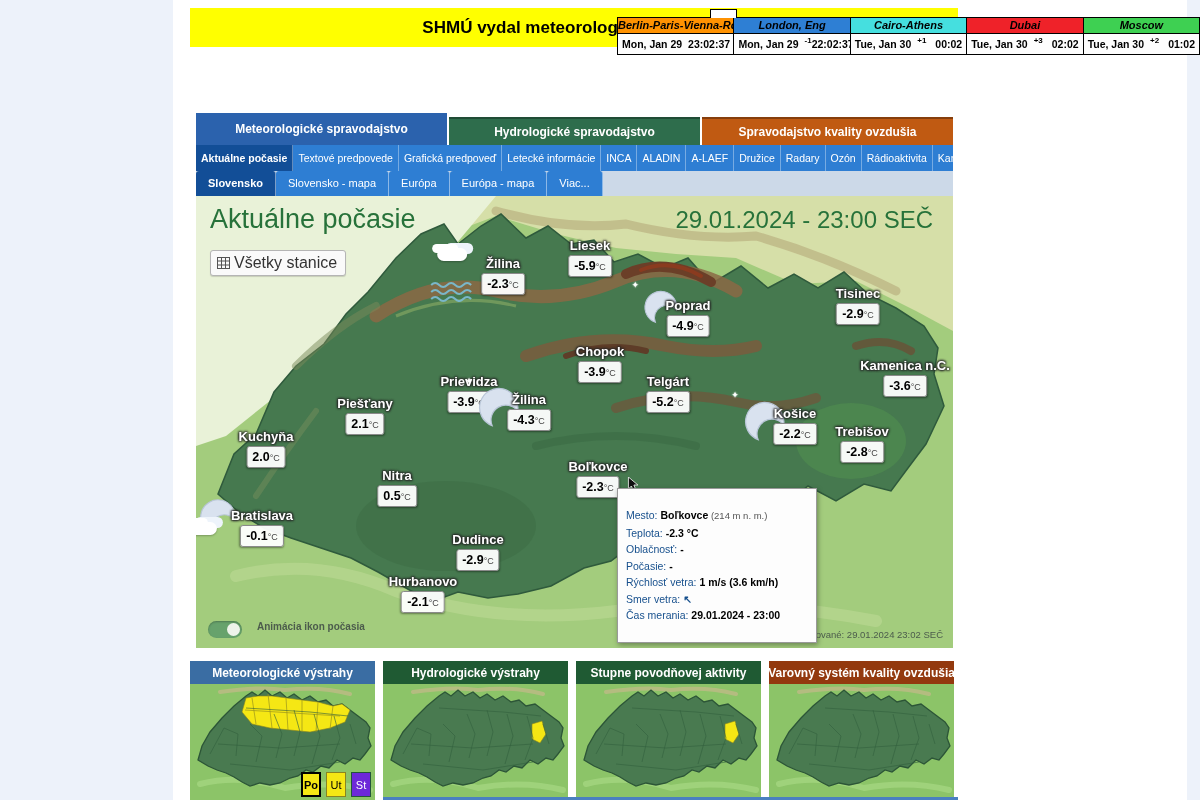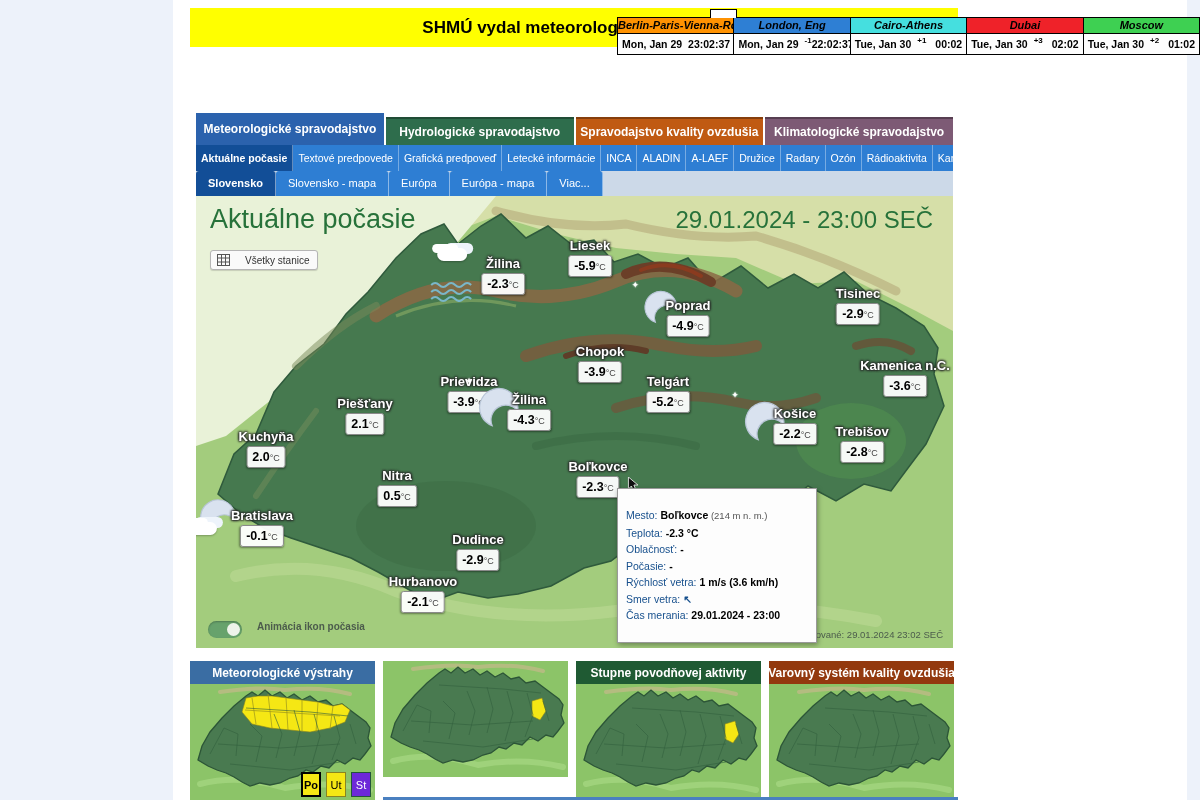--- a/index.html
+++ b/index.html
@@ -36,21 +36,21 @@
   
   #view-tabs{position:absolute;left:196px;top:171px;width:757px;height:25px;background:#ccd9e8;display:flex;overflow:hidden;}
   .view-tab{background:#2e7ed3;color:#fff;font-size:11px;line-height:25px;padding:0 12px;border-right:1px solid rgba(255,255,255,.45);border-radius:3px 3px 0 0;white-space:nowrap;cursor:pointer;}
   .view-tab.active{background:#124e97;font-weight:bold;}
 
   
   #weather-map{position:absolute;left:196px;top:196px;width:757px;height:452px;overflow:hidden;}
   #terrain-svg{position:absolute;left:0;top:0;}
   #map-title{position:absolute;left:14px;top:8px;font-size:27px;color:#27723a;z-index:3;}
   #map-datetime{position:absolute;right:20px;top:10px;font-size:24px;color:#27723a;z-index:3;}
-  #all-stations-btn{position:absolute;left:14px;top:54px;background:#fafafa;border:1px solid #b5b5b5;border-radius:3px;padding:3px 8px 3px 6px;font-size:10px;color:#333;display:flex;align-items:center;gap:15px;z-index:3;cursor:pointer;box-shadow:0 1px 1px rgba(0,0,0,.15);}
+  #all-stations-btn{position:absolute;left:14px;top:54px;background:#fafafa;border:1px solid #b5b5b5;border-radius:3px;padding:3px 8px 3px 6px;font-size:16px;color:#333;display:flex;align-items:center;gap:4px;z-index:3;cursor:pointer;box-shadow:0 1px 1px rgba(0,0,0,.15);}
   #stations-layer{position:absolute;left:0;top:0;width:100%;height:100%;z-index:2;}
   .station{position:absolute;transform:translateX(-50%);text-align:center;white-space:nowrap;}
   .city-name{font-size:13px;font-weight:bold;color:#fff;text-shadow:-1px -1px 2px rgba(40,40,40,.85),1px -1px 2px rgba(40,40,40,.85),-1px 1px 2px rgba(40,40,40,.85),1px 1px 2px rgba(40,40,40,.85);}
   .temp-badge{display:inline-block;margin-top:2px;background:rgba(255,255,255,.95);border:1px solid #8a8a8a;border-radius:3px;padding:0 5px;box-shadow:0 1px 2px rgba(0,0,0,.4);line-height:17px;}
   .temp-badge b{font-size:12.5px;color:#000;}
   .temp-badge .deg{font-size:9px;color:#444;}
   .moon-svg{position:absolute;z-index:-1;}
   .cloud{position:absolute;width:30px;height:13px;background:#fff;border-radius:10px;box-shadow:-7px -6px 0 -2px #fff,7px -6px 0 -1px #eef4fb,0 1px 2px rgba(0,0,0,.25);}
   .waves-svg{position:absolute;}
   .star{position:absolute;color:#fff;font-size:9px;text-shadow:0 0 2px rgba(255,255,255,.9);}
@@ -133,23 +133,20 @@
 
   <div id="main-tabs">
       <div class="main-tab active" style="background: rgb(43, 98, 173);">
         <span>Meteorologické spravodajstvo</span>
       </div>
       <div class="main-tab" style="background: rgb(46, 109, 76);">
         <span>Hydrologické spravodajstvo</span>
       </div>
       <div class="main-tab" style="background: rgb(192, 90, 18);">
         <span>Spravodajstvo kvality ovzdušia</span>
-      </div>
-      <div class="main-tab" style="background: rgb(125, 90, 117);">
-        <span>Klimatologické spravodajstvo</span>
       </div>
     </div>
   <div id="sub-tabs">
       <div class="sub-tab active"><span>Aktuálne počasie</span></div>
       <div class="sub-tab"><span>Textové predpovede</span></div>
       <div class="sub-tab"><span>Grafická predpoveď</span></div>
       <div class="sub-tab"><span>Letecké informácie</span></div>
       <div class="sub-tab"><span>INCA</span></div>
       <div class="sub-tab"><span>ALADIN</span></div>
       <div class="sub-tab"><span>A-LAEF</span></div>
@@ -338,20 +335,23 @@
             </div>
             <div class="day-btn db-normal">
               <span>Ut</span>
             </div>
             <div class="day-btn db-alt">
               <span>St</span>
             </div>
           </div></div>
   </div>
       <div class="panel" style="left: 383px;">
+    <div class="panel-header" style="background: rgb(31, 90, 51);">
+          <span>Hydrologické výstrahy</span>
+        </div>
     <div class="panel-map">
       <svg width="185" height="116" viewBox="0 0 185 116">
         <rect x="0" y="0" width="185" height="116" fill="#8cc468"></rect>
         <path d="M30,8 Q70,2 95,6 Q130,2 160,10" stroke="#c4b98a" stroke-width="4" fill="none" opacity=".7" stroke-linecap="round"></path>
         <path d="M10,100 Q50,90 95,104 Q140,96 180,106" stroke="#a4d67f" stroke-width="6" fill="none" opacity=".8" stroke-linecap="round"></path>
         <polygon points="8,76 12,62 20,48 32,34 44,22 56,12 62,8 68,12 75,6 82,12 90,8 97,14 104,10 112,16 120,12 128,18 136,16 143,22 152,20 160,26 168,32 176,38 180,44 178,54 181,62 175,70 170,76 163,74 155,80 147,76 139,84 131,82 123,88 116,86 108,92 100,94 90,99 80,101 70,99 60,102 52,98 44,93 36,89 27,86 18,82" fill="#497a50" stroke="#2c5537" stroke-width="1.3"></polygon>
         <g style="display:none">
           <polygon points="56,14 68,12 82,12 97,14 112,16 128,18 143,22 152,20 160,26 155,38 140,44 120,48 100,46 80,44 62,40 52,28" fill="#f5e714" stroke="#8a8420" stroke-width="0.6"></polygon>
           <path d="M62,14 L66,40 M78,10 L82,44 M96,14 L98,46 M112,16 L112,47 M128,18 L126,48 M143,22 L140,45 M55,26 L150,32" stroke="#9a941e" stroke-width="0.7" fill="none"></path>
         </g>

